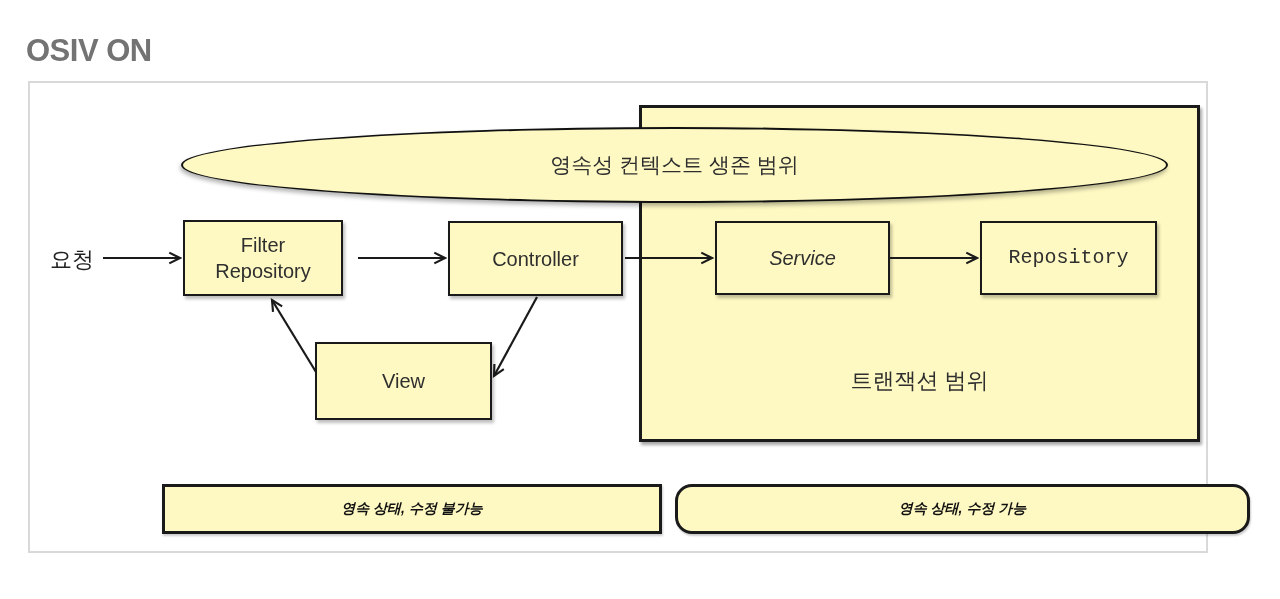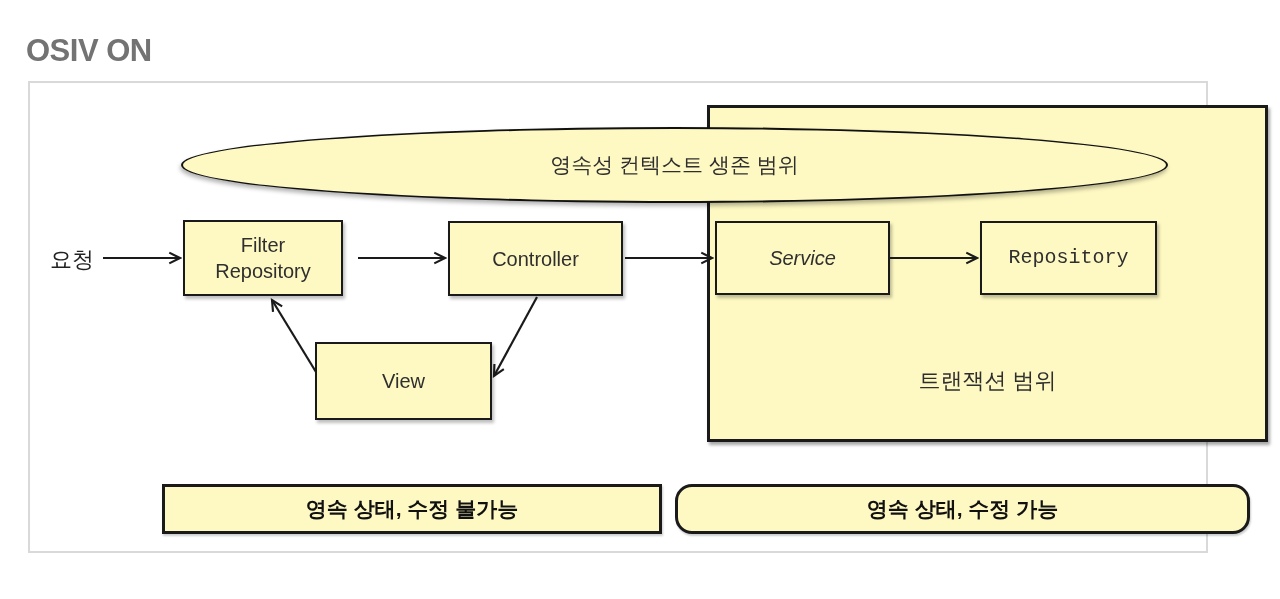--- a/index.html
+++ b/index.html
@@ -10,21 +10,21 @@
   .page-title {
     position:absolute; left:26px; top:33px;
     font-size:31px; font-weight:700; letter-spacing:-0.5px; color:#737373;
   }
   .panel {
     position:absolute; left:28px; top:81px; width:1176px; height:468px;
     border:2px solid #d9d9d9; background:#ffffff;
   }
   .shape { position:absolute; background:#fef9c3; box-sizing:border-box; }
   .tx-box {
-    left:677px; top:22px; width:561px; height:337px;
+    left:609px; top:22px; width:561px; height:337px;
     border:3px solid #1a1a1a; z-index:1;
     box-shadow:2px 3px 3px rgba(0,0,0,0.35);
   }
   .tx-label {
     position:absolute; left:0; right:0; top:258px; text-align:center;
     font-size:22px; color:#2e2e2e;
   }
   .lifecycle-ellipse {
     left:151px; top:44px; width:987px; height:76px;
     border:2.5px solid #111111; border-radius:50%; z-index:2;
@@ -43,22 +43,23 @@
   .node-service    { left:685px; top:138px; width:175px; height:74px;font-style:italic; }
   .node-repository { left:950px; top:138px; width:177px; height:74px;font-family:Liberation Mono, monospace; }
   .node-view       { left:285px; top:259px; width:177px; height:78px;text-align:right; }
   .request-label {
     position:absolute; left:14px; top:162px; width:56px;
     font-size:22px; color:#222222; text-align:center; z-index:3;
   }
   .footer-box {
     border:3px solid #1a1a1a; z-index:1;
     display:flex; align-items:center; justify-content:center;
-    font-size:21px; font-weight:700; color:#111111;
+    font-size:14px; font-weight:700; color:#111111;
     box-shadow:1px 2px 2px rgba(0,0,0,0.20);
+    font-style:italic;
   }
   .footer-left  { left:132px; top:401px; width:500px; height:50px; }
   .footer-right { left:645px; top:401px; width:575px; height:50px;border-radius:17px; }
   .arrow-layer {
     position:absolute; left:0; top:0; width:1176px; height:468px;
     z-index:4; pointer-events:none;
   }
   .arrow-layer line { stroke:#1a1a1a; stroke-width:2.2; }
 </style>
 </head>

